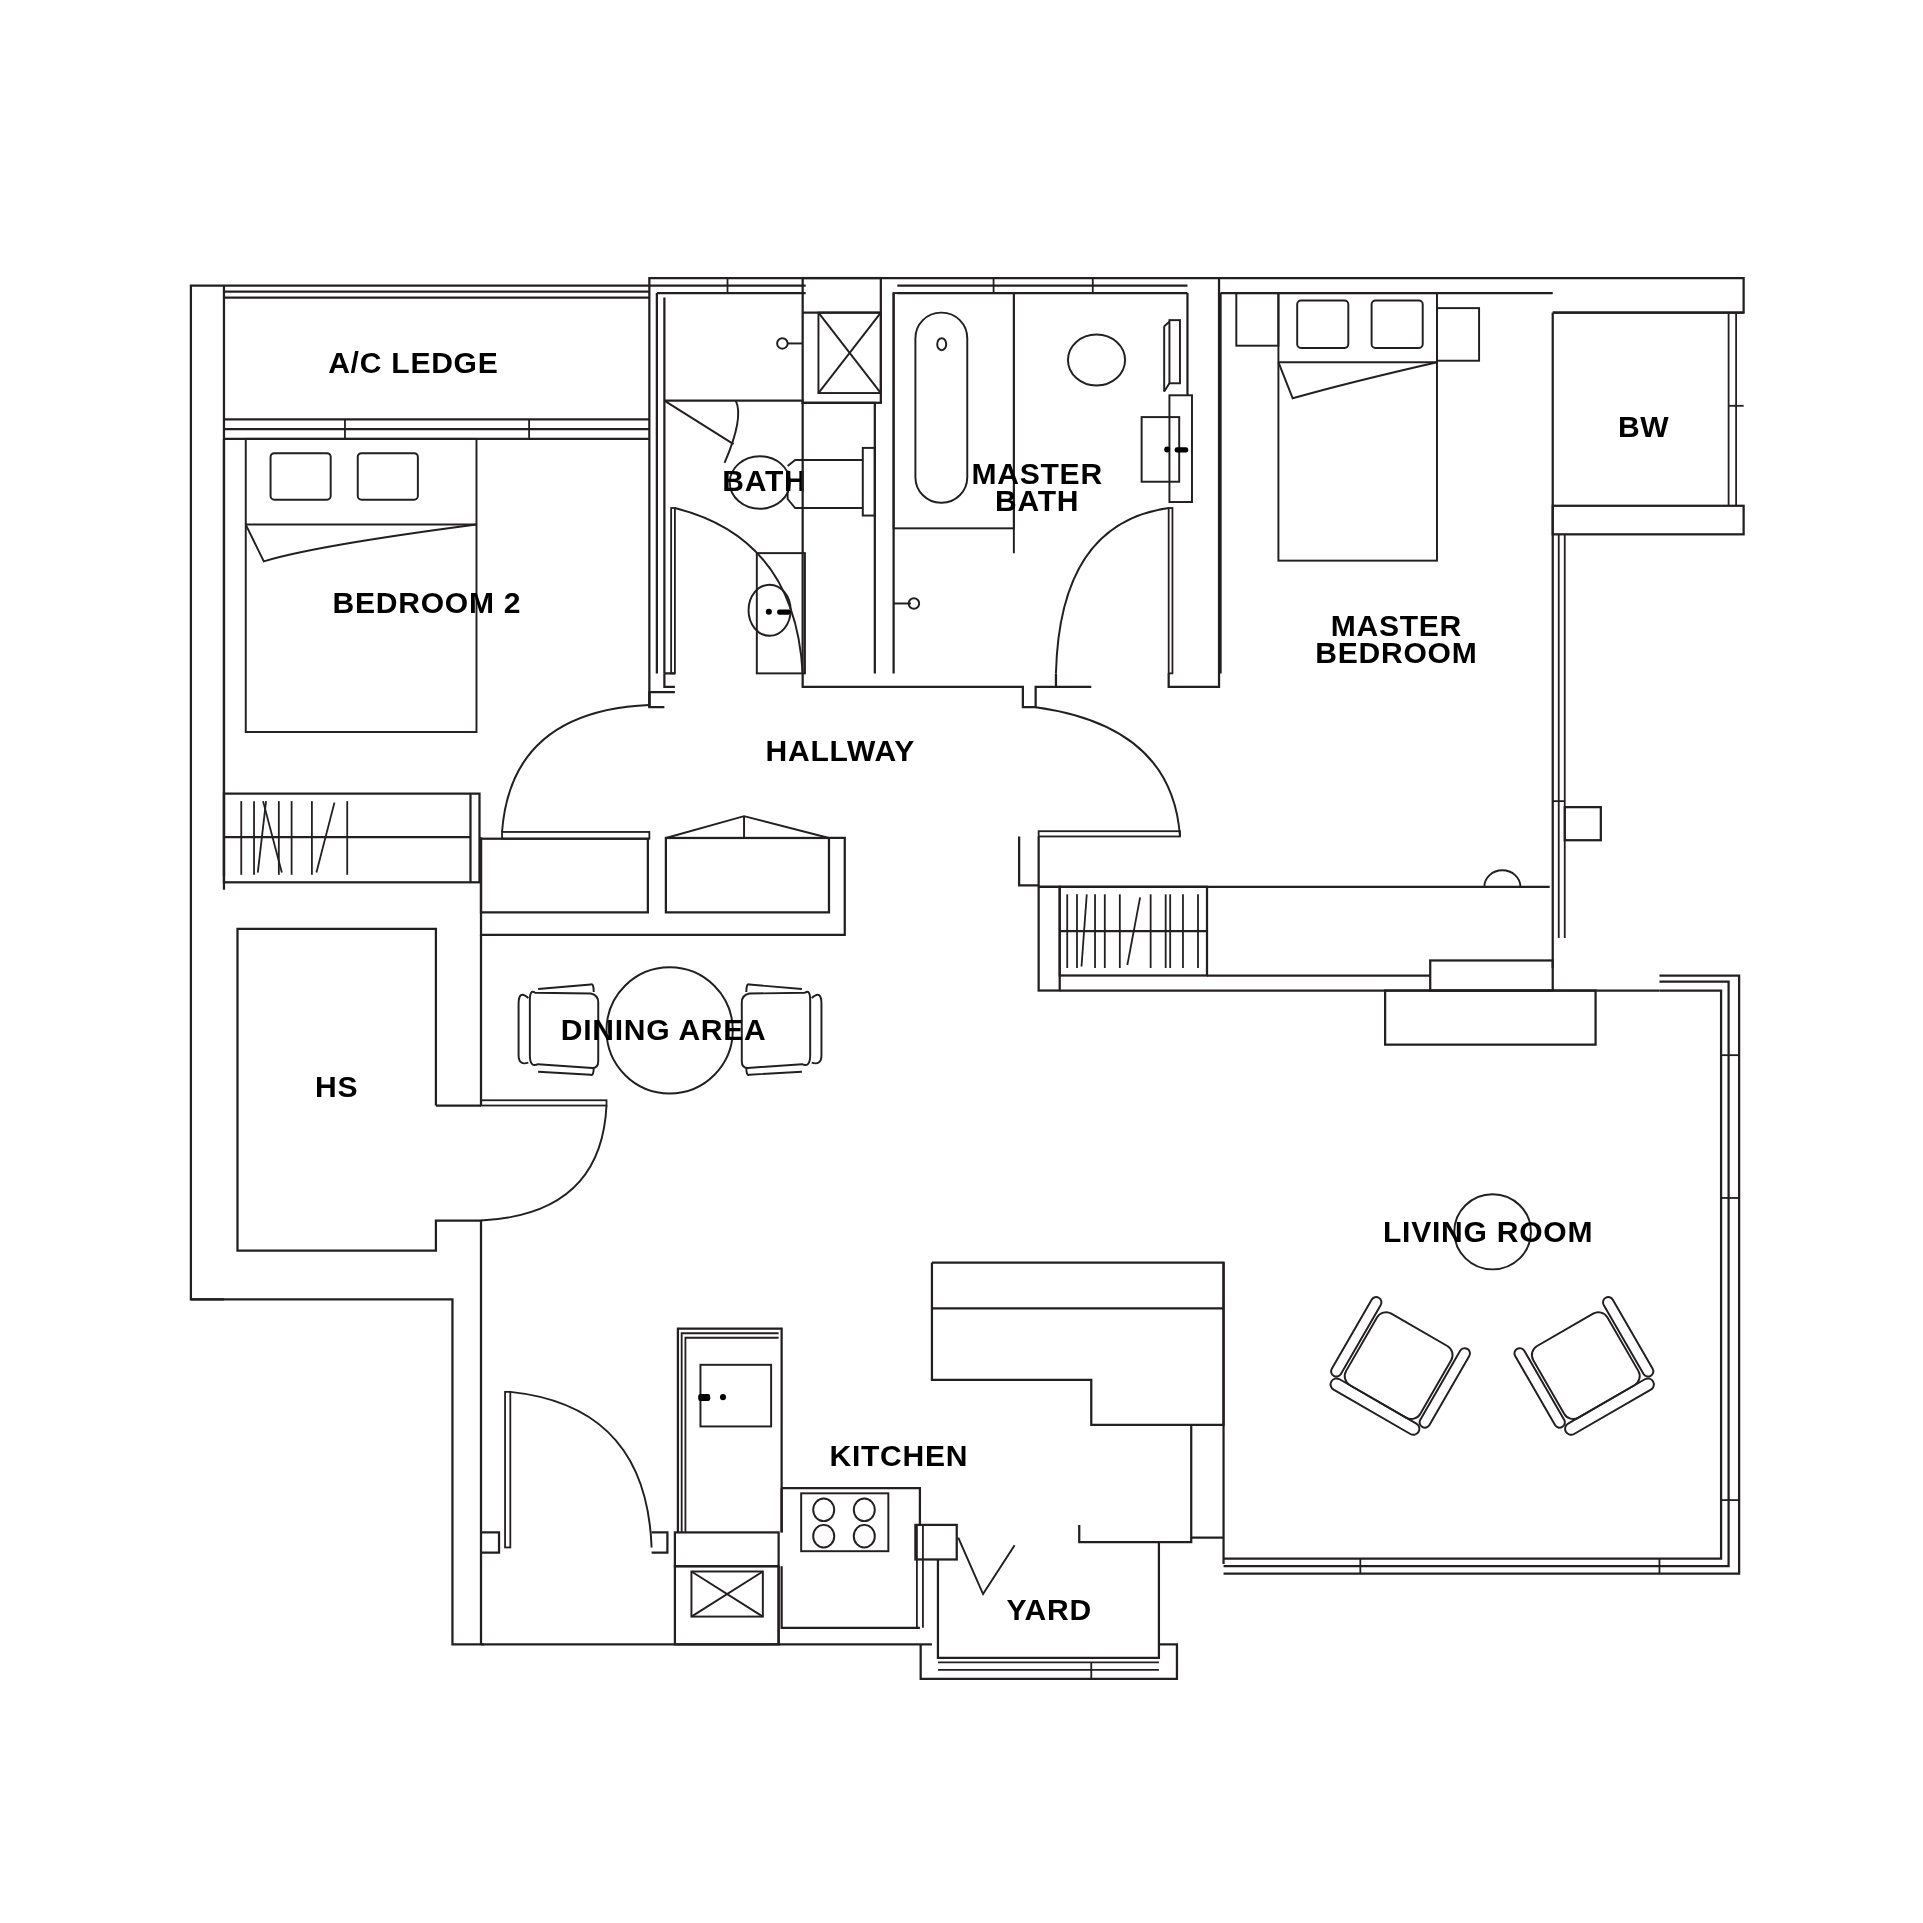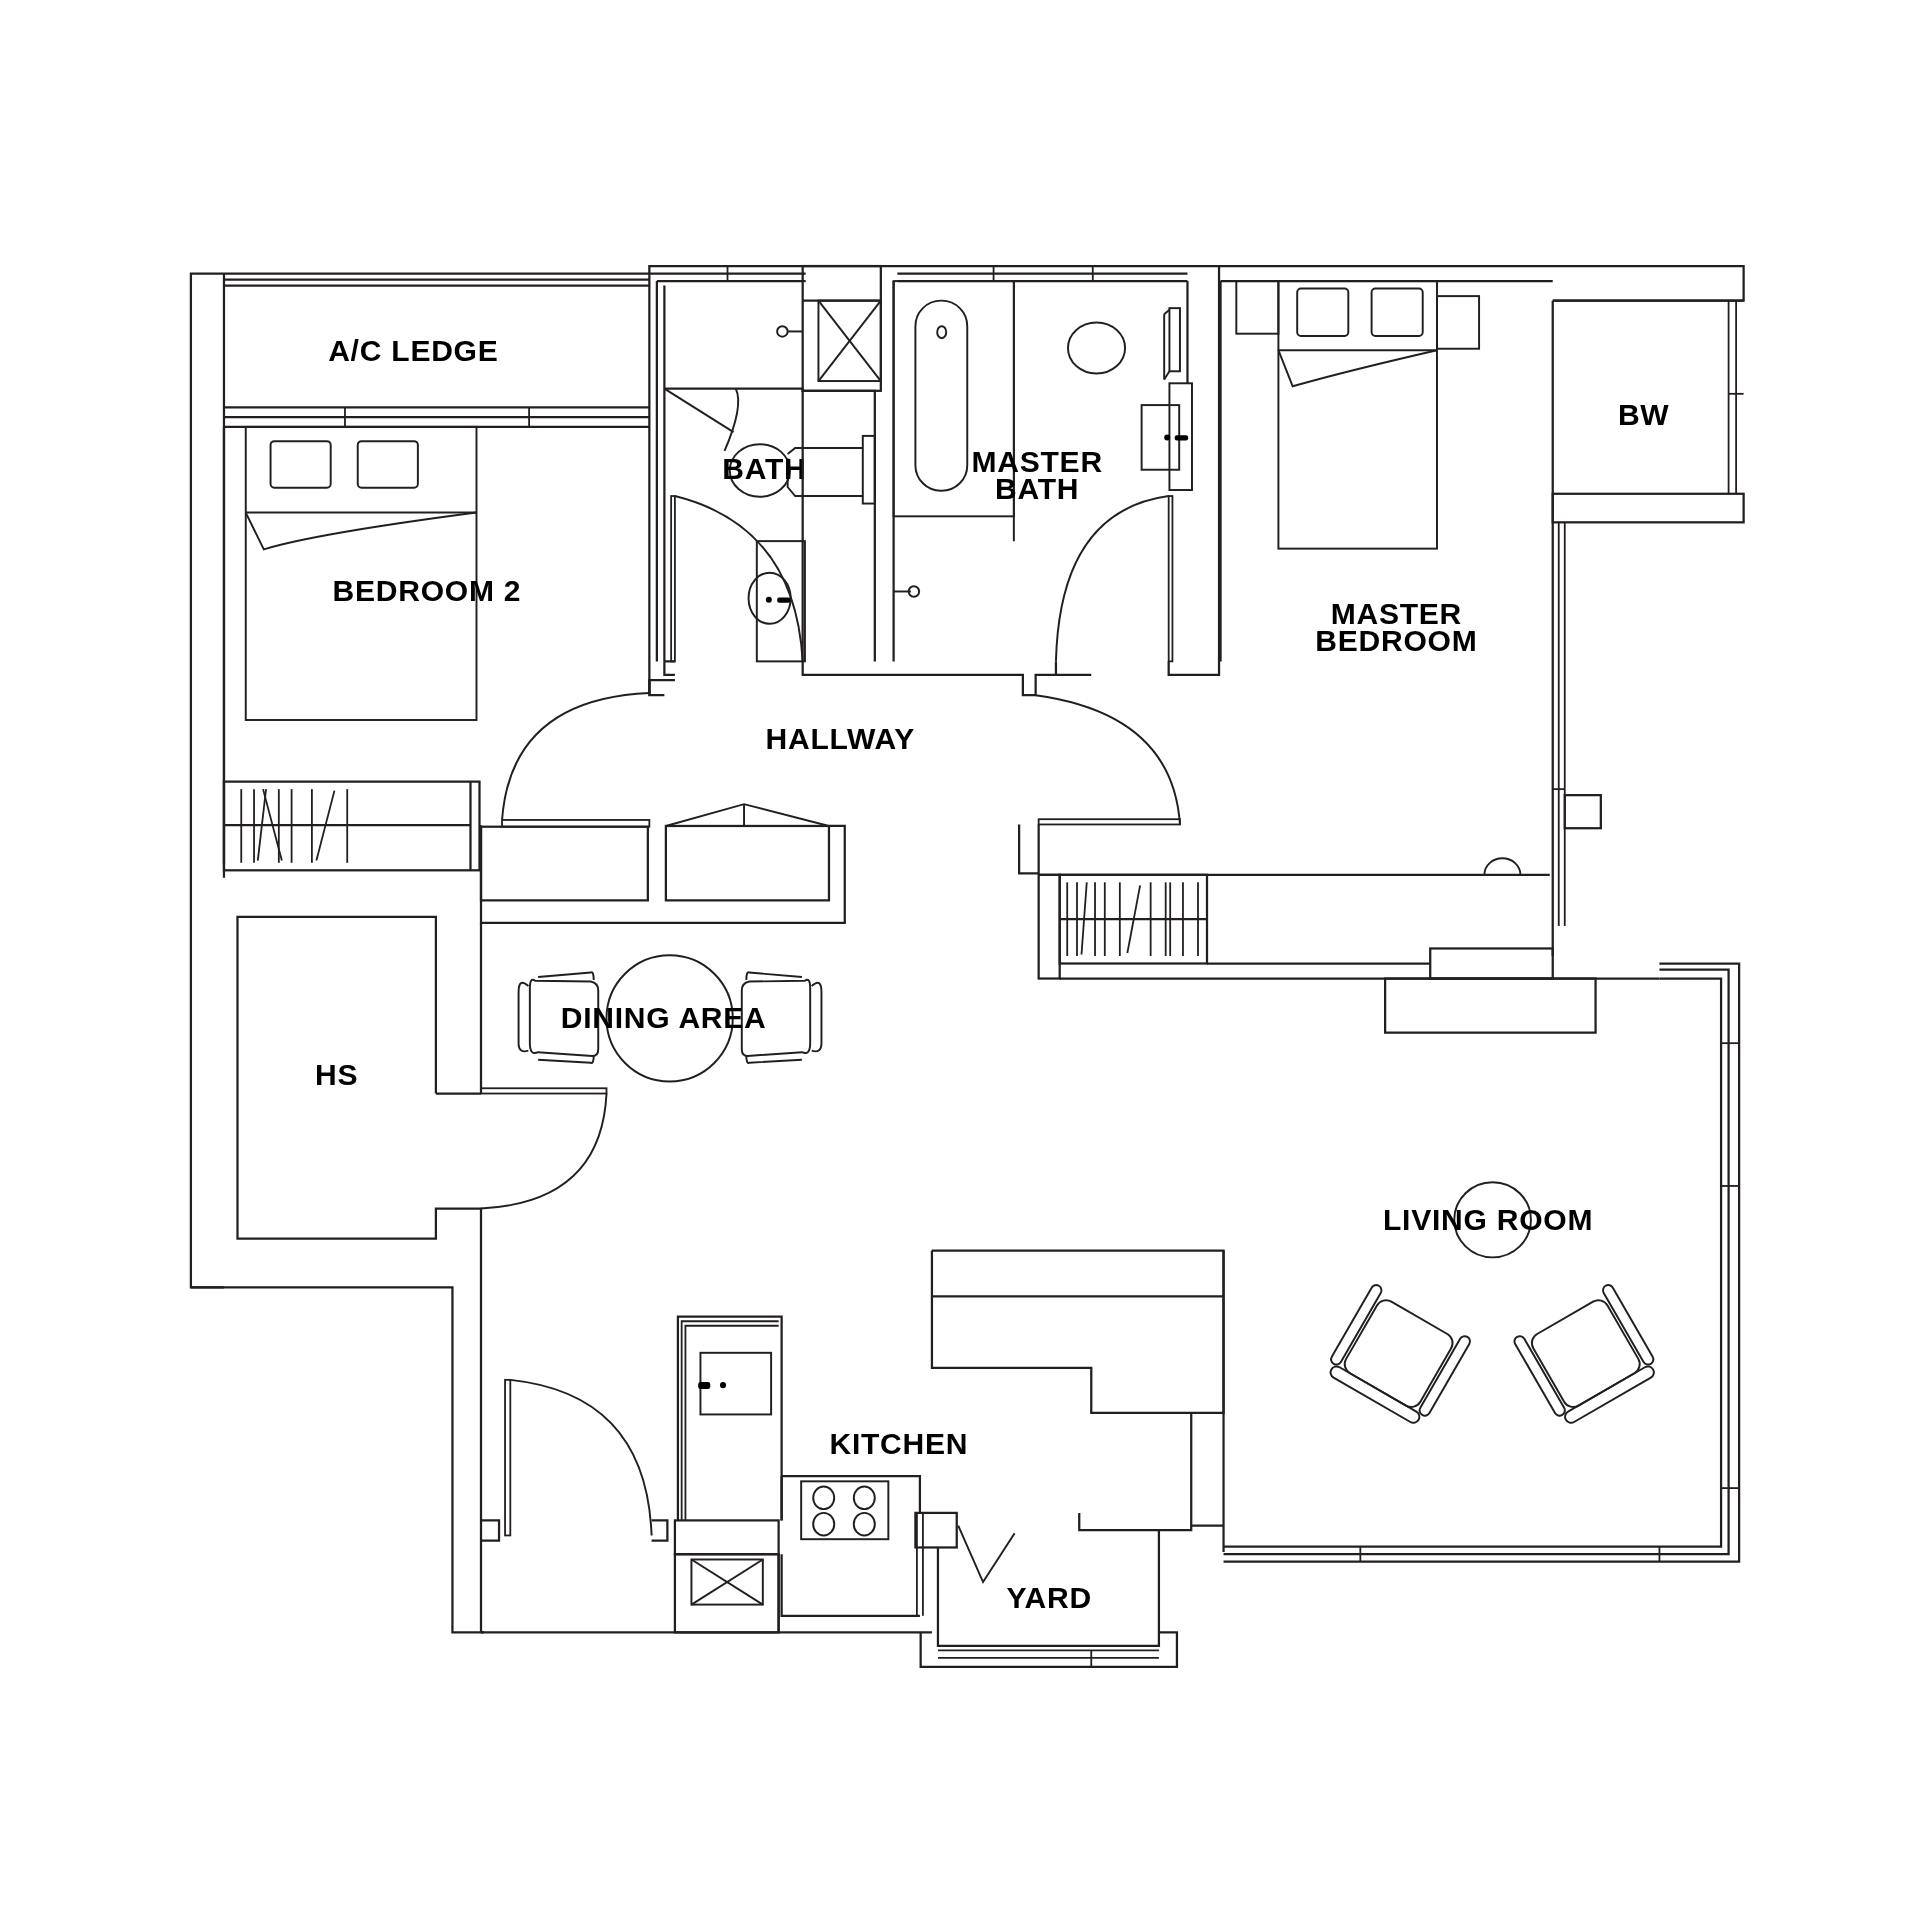--- a/index.html
+++ b/index.html
@@ -1,17 +1,17 @@
 <!DOCTYPE html>
 <html style="font-size:12px"><head>
 <meta charset="utf-8">
 <style>
   html, body { margin: 0; padding: 0; background: #ffffff; }
   body { width: 1924px; height: 1924px; overflow: hidden; }
-  #plan { position: absolute; left: 0; top: 0; width: 1924px; height: 1496px; }
+  #plan { position: absolute; left: 0; top: 12px; width: 1924px; height: 1496px; }
   svg { display: block; }
   .w { fill: none; stroke: #231f20; stroke-width: 3; }
   .thin { fill: none; stroke: #231f20; stroke-width: 2.4; }
   .fx { fill: none; stroke: #231f20; stroke-width: 2.6; }
   .blk { fill: #000; stroke: none; }
   .label {
     font-family: "Liberation Sans", sans-serif;
     font-weight: 700;
     font-size: 40px;
     fill: #000;

